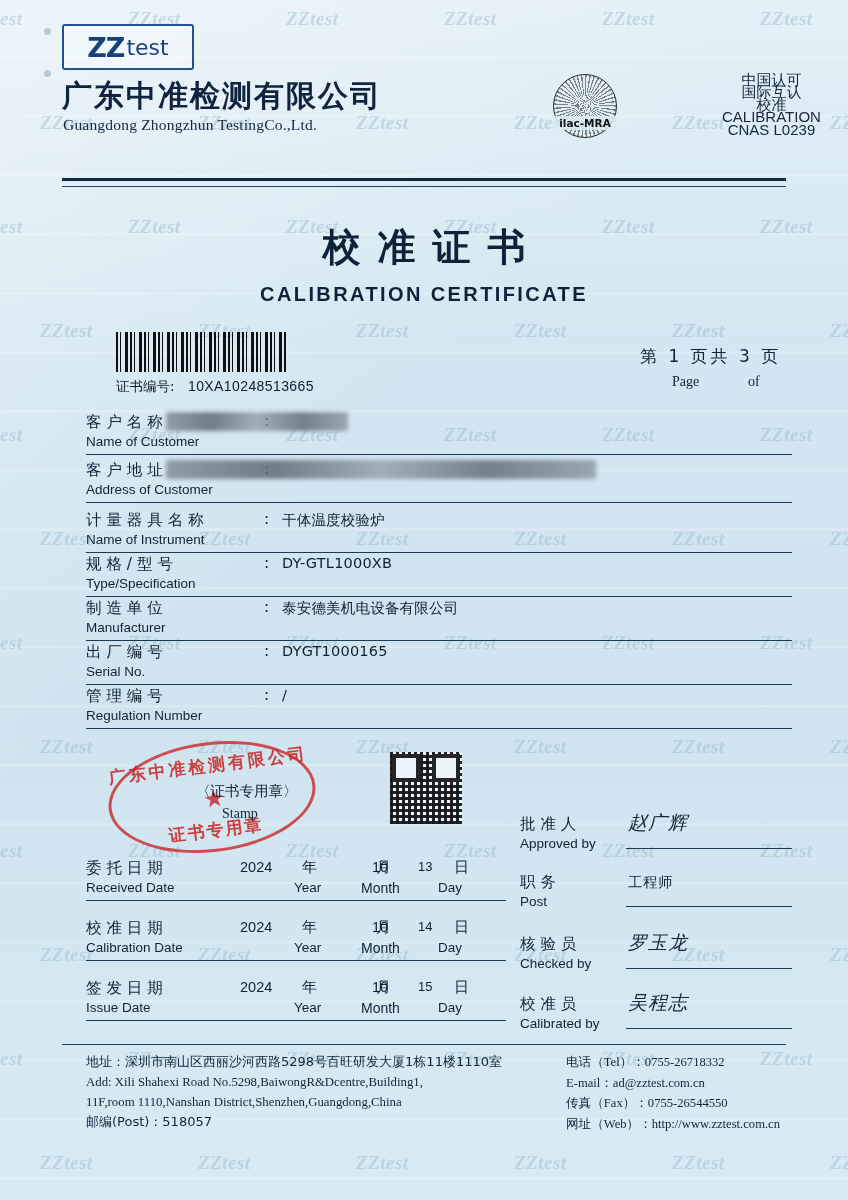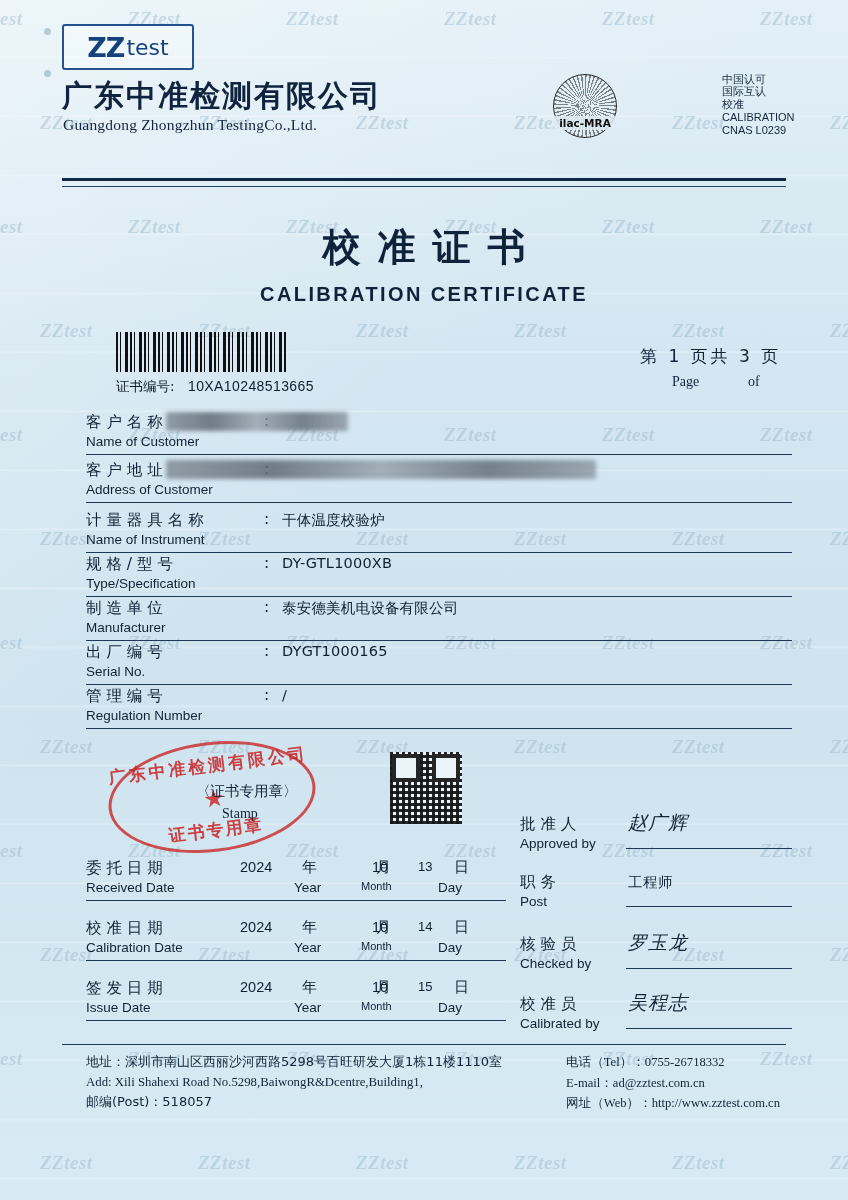--- a/index.html
+++ b/index.html
@@ -144,23 +144,24 @@
     font-weight: bold;
     font-size: 21px;
     color: #111;
     letter-spacing: 0.5px;
   }
   .cnas-right {
     position: absolute;
     left: 722px;
     top: 74px;
     font-family: "DejaVu Sans", sans-serif;
-    font-size: 11px;
+    font-size: 15px;
     line-height: 12.4px;
     color: #14263c;
+    text-align: center;
   }
   .cnas-right .en { font-family: "Liberation Sans", sans-serif; }
 
   
   .rule-thick {
     position: absolute;
     left: 62px;
     width: 724px;
     height: 3px;
     background: #102944;
@@ -415,21 +416,21 @@
     font-family: "Liberation Sans", sans-serif;
     font-size: 13.5px; color: #0f2236; white-space: nowrap;
   }
   .d-year { position: absolute; left: 154px; top: 1px; font-family: "Liberation Sans", sans-serif; font-size: 14.5px; color: #101f33;}
   .d-y-cn { position: absolute; left: 216px; top: 0; font-family: "DejaVu Sans", sans-serif; font-size: 15px; color: #0f2236;}
   .d-month { position: absolute; left: 246px; top: 1px; font-family: "Liberation Sans", sans-serif; font-size: 14.5px; color: #101f33; margin-left: 40px;}
   .d-m-cn { position: absolute; left: 290px; top: 0; font-family: "DejaVu Sans", sans-serif; font-size: 15px; color: #0f2236;}
   .d-day { position: absolute; left: 332px; top: 1px; font-family: "Liberation Sans", sans-serif; font-size: 13px; color: #101f33;}
   .d-d-cn { position: absolute; left: 368px; top: 0; font-family: "DejaVu Sans", sans-serif; font-size: 15px; color: #0f2236;}
   .d-ylabel { position: absolute; left: 208px; top: 22px; font-family: "Liberation Sans", sans-serif; font-size: 13.5px; color: #0f2236;}
-  .d-mlabel { position: absolute; left: 275px; top: 22px; font-family: "Liberation Sans", sans-serif; font-size: 11px; color: #0f2236;}
+  .d-mlabel { position: absolute; left: 275px; top: 22px; font-family: "Liberation Sans", sans-serif; font-size: 14px; color: #0f2236;}
   .d-dlabel { position: absolute; left: 352px; top: 22px; font-family: "Liberation Sans", sans-serif; font-size: 13.5px; color: #0f2236;}
   .d-line { position: absolute; left: 0; top: 42px; width: 420px; height: 1px; background: #1d3a55; }
 
   
   .srow { position: absolute; left: 520px; width: 272px; }
   .s-cn {
     position: absolute; left: 0; top: 0;
     font-family: "DejaVu Sans", sans-serif;
     font-size: 15.5px; color: #0f2236; white-space: nowrap;
   }
@@ -754,22 +755,24 @@
           <div class="s-en">Calibrated by</div>
           <div class="s-val">吴程志</div>
           <div class="s-line"></div>
         </div>
       </div>
 
     <div class="footer-rule"></div>
     <div class="footer-left" id="footer-left">
         <div class="f-line-cn">地址：深圳市南山区西丽沙河西路5298号百旺研发大厦1栋11楼1110室</div>
         <div class="f-line-en">Add: Xili Shahexi Road No.5298,BaiwongR&amp;Dcentre,Building1,</div>
+        <div class="f-line-en">11F,room 1110,Nanshan District,Shenzhen,Guangdong,China</div>
         <div class="f-line-cn">邮编(Post)：518057</div>
       </div>
     <div class="footer-right" id="footer-right">
         <div class="f-line-mono">电话（Tel）：0755-26718332</div>
         <div class="f-line-mono">E-mail：ad@zztest.com.cn</div>
+        <div class="f-line-mono">传真（Fax）：0755-26544550</div>
         <div class="f-line-mono">网址（Web）：http://www.zztest.com.cn</div>
       </div>
 
   </div>
 </div>
 
 </body></html>

